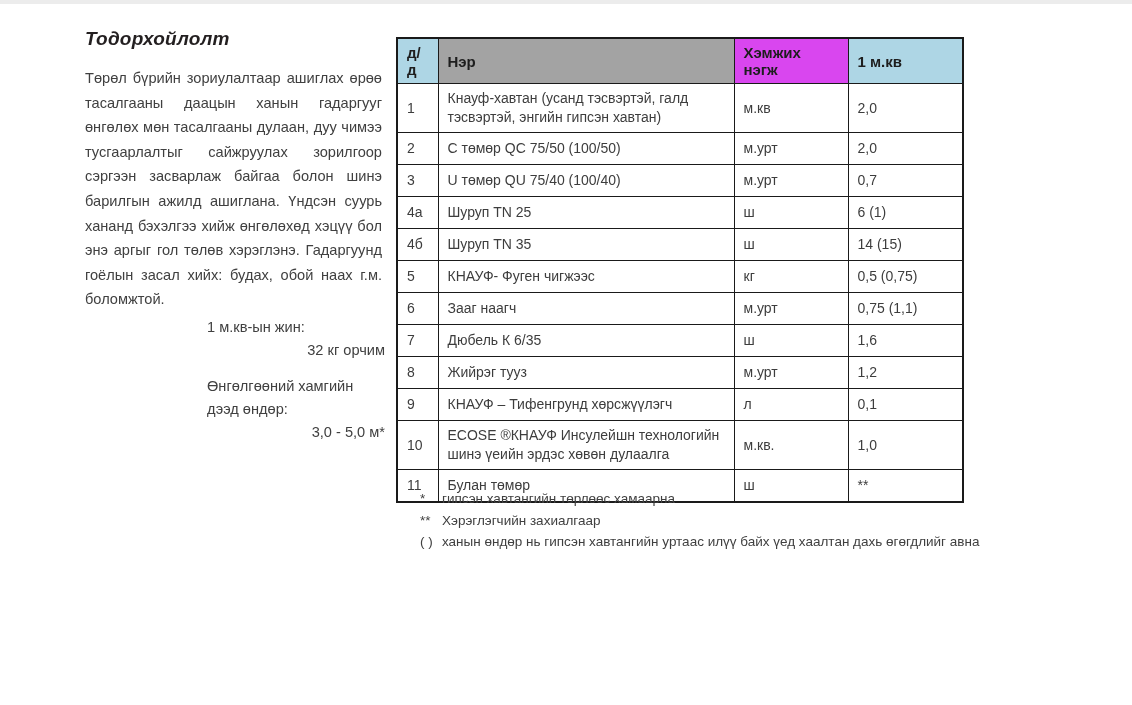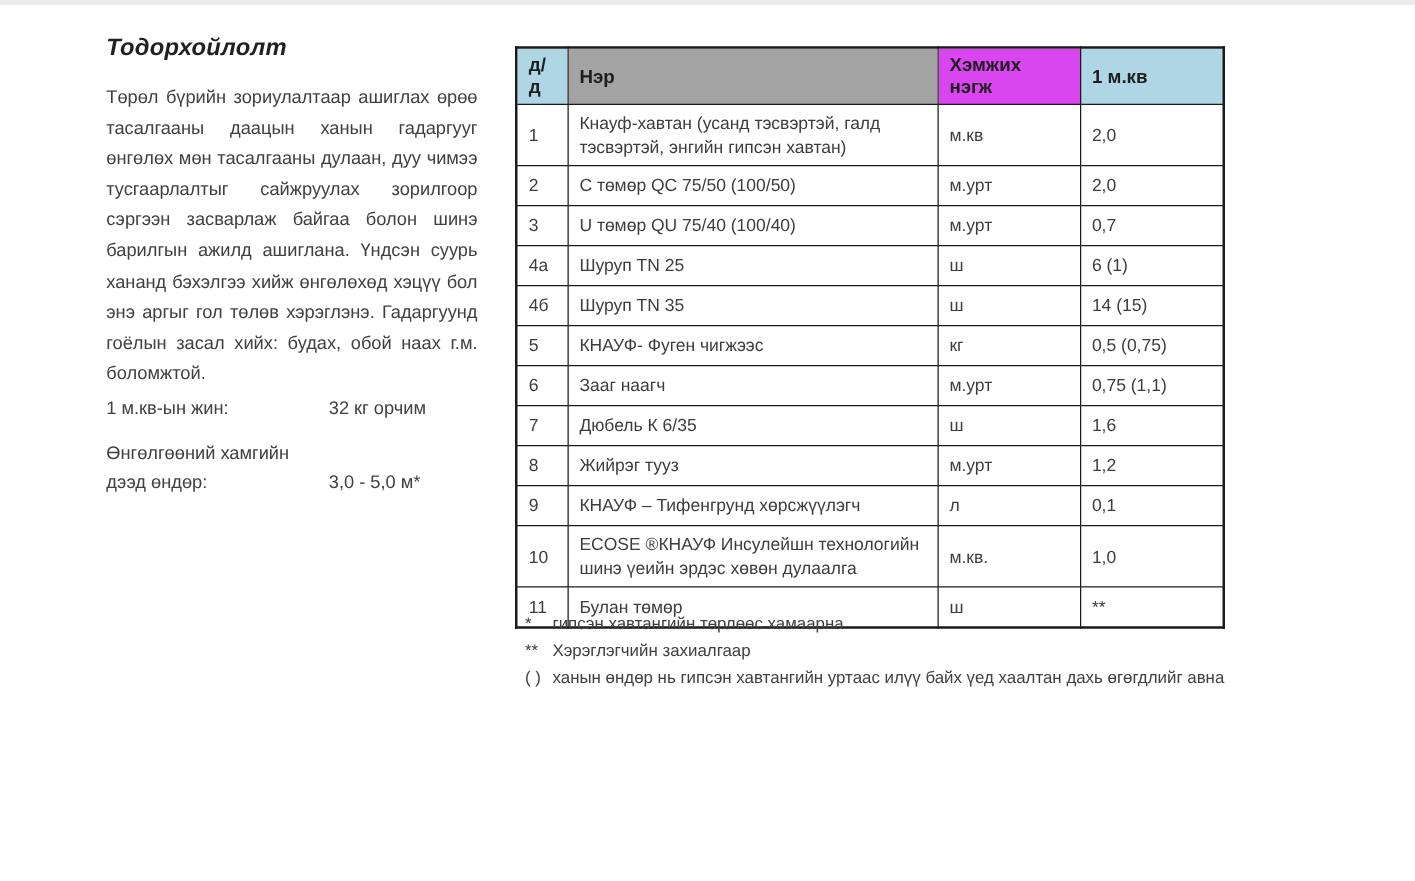--- a/index.html
+++ b/index.html
@@ -43,27 +43,28 @@
     left: 85px; top: 316px;
     width: 300px;
     font-size: 14.6px;
     color: #404040;
   }
   .spec-row {
     display: flex;
     align-items: flex-end;
     margin-bottom: 13px;
     line-height: 23px;
+    flex-direction: column;
   }
   .spec-label { width: 178px; }
   .spec-value { flex: 1; white-space: nowrap; }
   
   .table-wrap {
     position: absolute;
-    left: 412px; top: 37px;
+    left: 396px; top: 37px;
     width: 566px;
   }
   table.materials {
     width: 566px;
     border-collapse: collapse;
     table-layout: fixed;
     border: 2px solid #1a1a1a;
   }
   table.materials th, table.materials td {
     border: 1px solid #1a1a1a;

